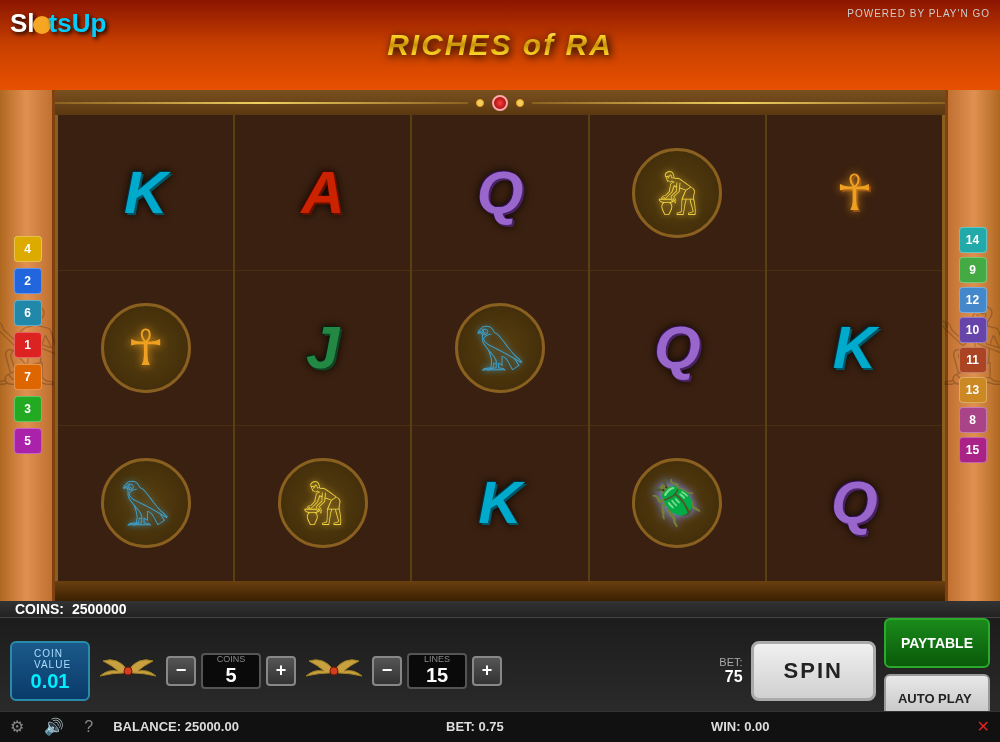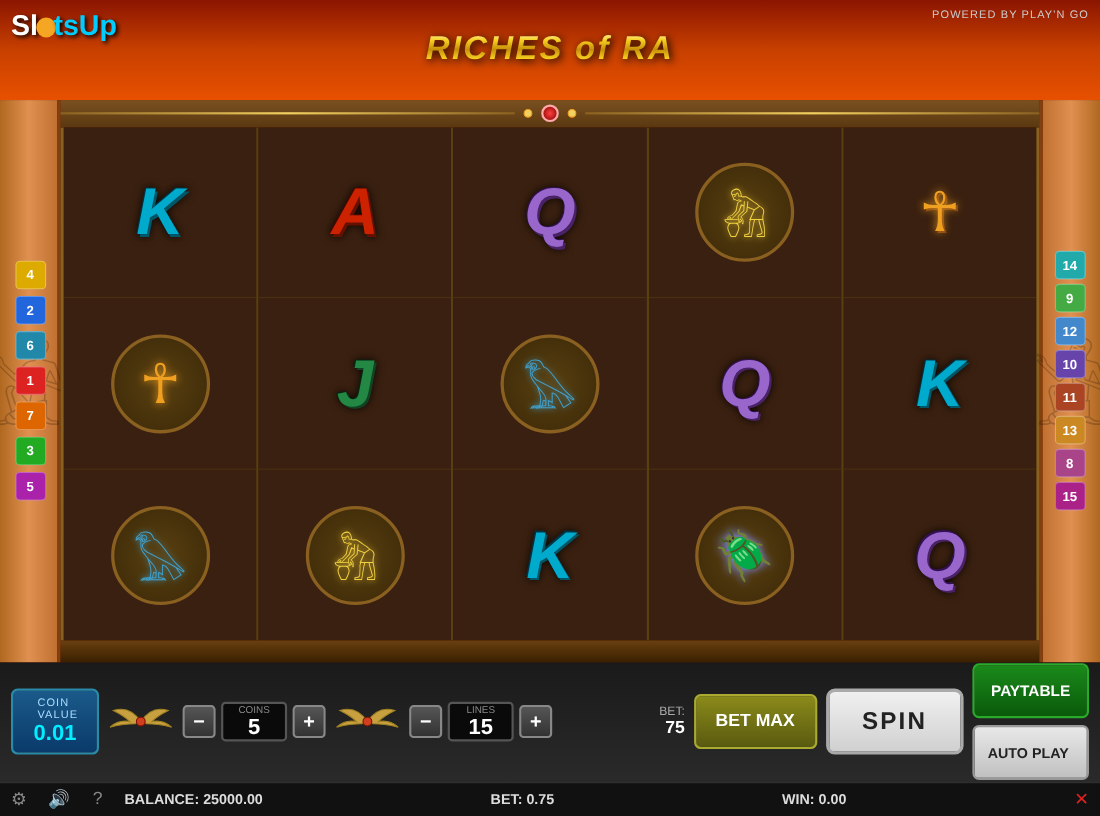--- a/index.html
+++ b/index.html
@@ -565,20 +565,24 @@
         <div class="payline-btn" style="background:#aa4422;">11</div>
         <div class="payline-btn" style="background:#cc8822;">13</div>
         <div class="payline-btn" style="background:#aa4488;">8</div>
         <div class="payline-btn" style="background:#aa2288;">15</div>
       </div>
     </div>
   </div>
 
   <div class="control-bar">
 
+    <div class="coins-display">
+      <span class="coins-label">COINS:</span>
+      <span class="coins-label" style="margin-left:8px;">2500000</span>
+    </div>
 
     <div class="controls-row">
 
       <div class="controls-left-section">
 
         <div class="coin-value-box">
           <span class="coin-value-label">COIN VALUE</span>
           <span class="coin-value-num">0.01</span>
         </div>
 
@@ -617,21 +621,20 @@
         </div>
       </div>
 
       <div class="controls-right-section">
 
         <div class="bet-display">
           <div class="bet-label">BET:</div>
           <div class="bet-value">75</div>
         </div>
 
-        <button class="bet-max-btn">BET MAX</button>
 
         <button class="spin-btn">SPIN</button>
 
         <div style="display:flex;flex-direction:column;gap:6px;justify-content:center;">
           <button class="paytable-btn">PAYTABLE</button>
           <button class="auto-play-btn">AUTO PLAY</button>
         </div>
       </div>
     </div>
   </div>

